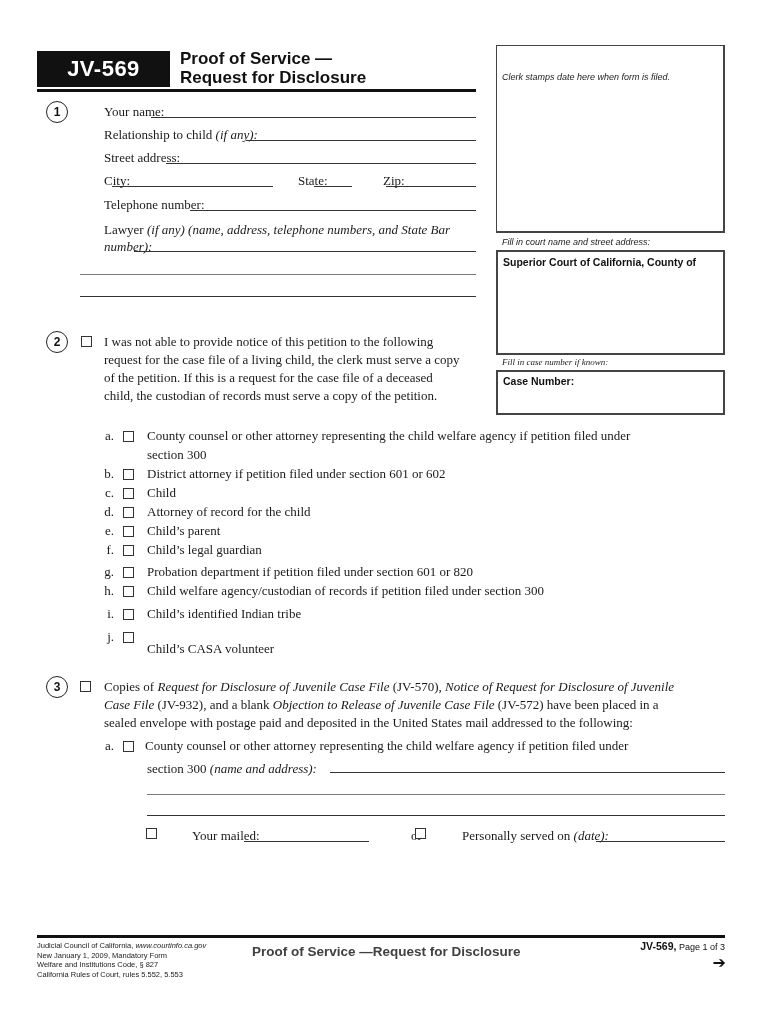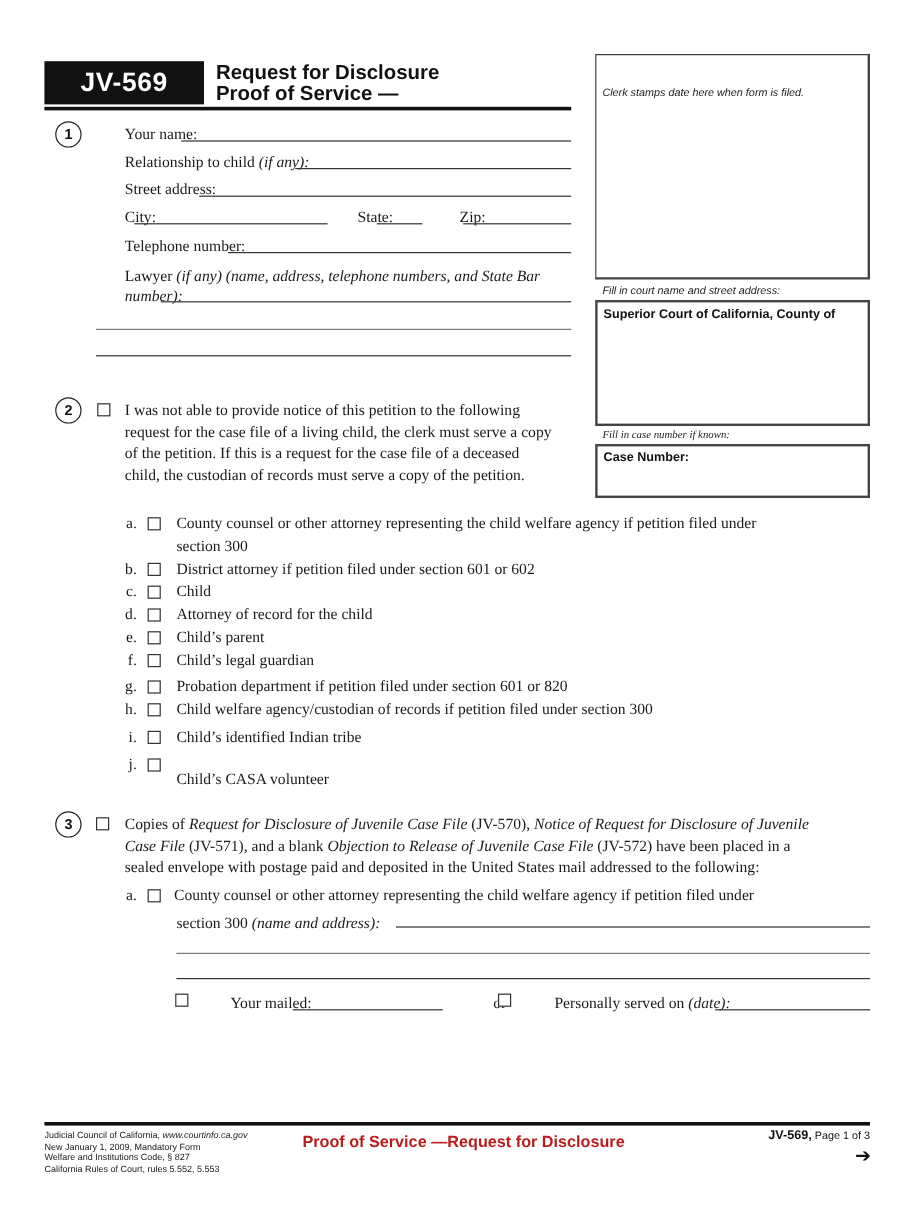--- a/index.html
+++ b/index.html
@@ -37,32 +37,32 @@
     .cb { width: 11px; height: 11px; border: 1px solid #333; background: #fff; }
 
     .para { font-size: 13px; line-height: 18px; color: #1a1a1a; }
 
     .list-letter { font-size: 13px; line-height: 16px; width: 18px; text-align: right; }
     .list-text { font-size: 13px; line-height: 16px; white-space: nowrap; }
 
     
     .footer-rule { left: 37px; top: 935px; width: 688px; height: 3px; background: #111; }
     .footer-small { left: 37px; top: 941px; font-family: "Liberation Sans", sans-serif; font-size: 7.5px; line-height: 9.5px; color: #222; }
-    .footer-title { left: 252px; top: 944px; font-family: "Liberation Sans", sans-serif; font-weight: bold; font-size: 13.5px; color: #b91c1c; }
+    .footer-title { left: 252px; top: 944px; font-family: "Liberation Sans", sans-serif; font-weight: bold; font-size: 13.5px; color: #404040; }
     .footer-page { right: 45px; top: 940px; font-family: "Liberation Sans", sans-serif; font-size: 9px; color: #111; text-align: right; }
     .footer-page b { font-size: 10.5px; }
     .next-arrow { right: 44px; top: 953px; font-family: "DejaVu Sans", sans-serif; font-size: 16px; font-weight: bold; color: #111; }
   </style>
 </head>
 <body>
 
 <div class="abs form-id-box">JV-569</div>
 <div class="abs form-title">
+  <div>Proof of Service —</div>
   <div style="margin-top:2px;">Request for Disclosure</div>
-  <div>Proof of Service —</div>
 </div>
 <div class="abs header-rule"></div>
 
 <div class="abs box clerk-box"></div>
 <div class="abs clerk-label">Clerk stamps date here when form is filed.</div>
 
 <div class="abs court-caption">Fill in court name and street address:</div>
 <div class="abs box court-box"></div>
 <div class="abs court-text">Superior Court of California, County of</div>
 
@@ -161,21 +161,21 @@
 <div class="abs" style="left:96px; top:629px;">
   <div class="abs list-letter">j.</div>
   <div class="abs cb" style="left:27px; top:3px;"></div>
   <div class="abs list-text" style="left:51px;margin-top:12px;">Child’s CASA volunteer</div>
 </div>
 
 <div class="abs num" style="left:46px; top:676px;">3</div>
 <div class="abs cb" style="left:80px; top:681px;"></div>
 <div class="abs para" style="left:104px; top:678px; width:630px; white-space:nowrap;">
   <div><span>Copies of </span><span class="i">Request for Disclosure of Juvenile Case File</span><span> (JV-570), </span><span class="i">Notice of Request for Disclosure of Juvenile</span></div>
-  <div><span class="i">Case File</span><span> (JV-571), and a blank </span><span class="i">Objection to Release of Juvenile Case File</span><span> (JV-572) have been placed in a</span></div>
+  <div><span class="i">Case File</span><span> (JV-932), and a blank </span><span class="i">Objection to Release of Juvenile Case File</span><span> (JV-572) have been placed in a</span></div>
   <div>sealed envelope with postage paid and deposited in the United States mail addressed to the following:</div>
 </div>
 
 <div class="abs" style="left:96px; top:738px;">
   <div class="abs list-letter">a.</div>
   <div class="abs cb" style="left:27px; top:3px;"></div>
   <div class="abs list-text" style="left:49px;">County counsel or other attorney representing the child welfare agency if petition filed under</div>
   <div class="abs list-text" style="left:51px; top:23px;">
     <span>section 300 </span><span class="i">(name and address):</span>
   </div>

